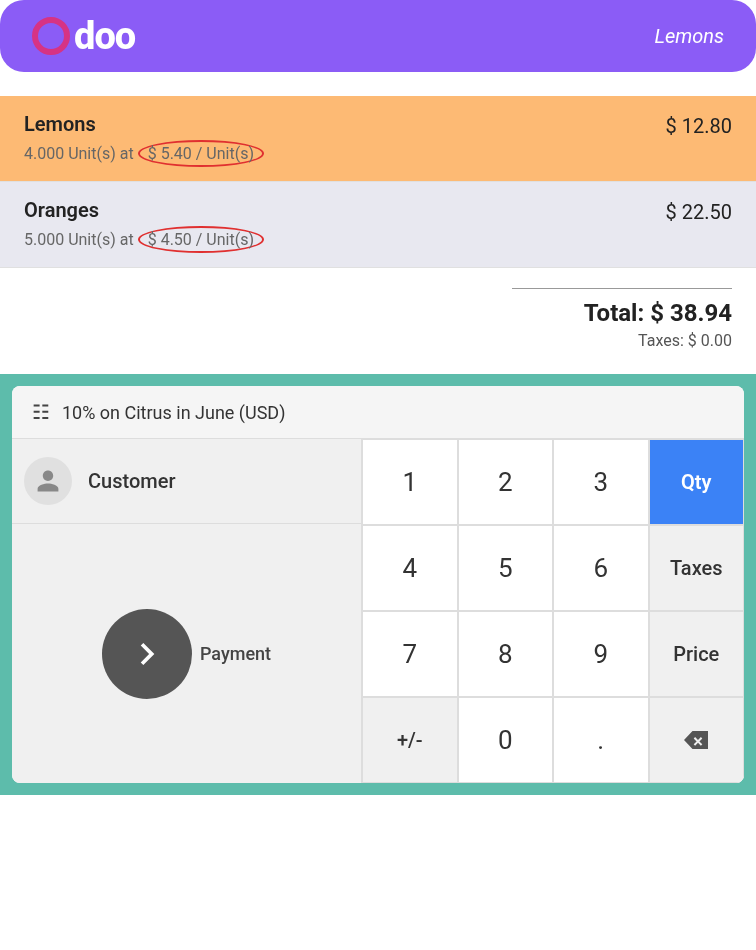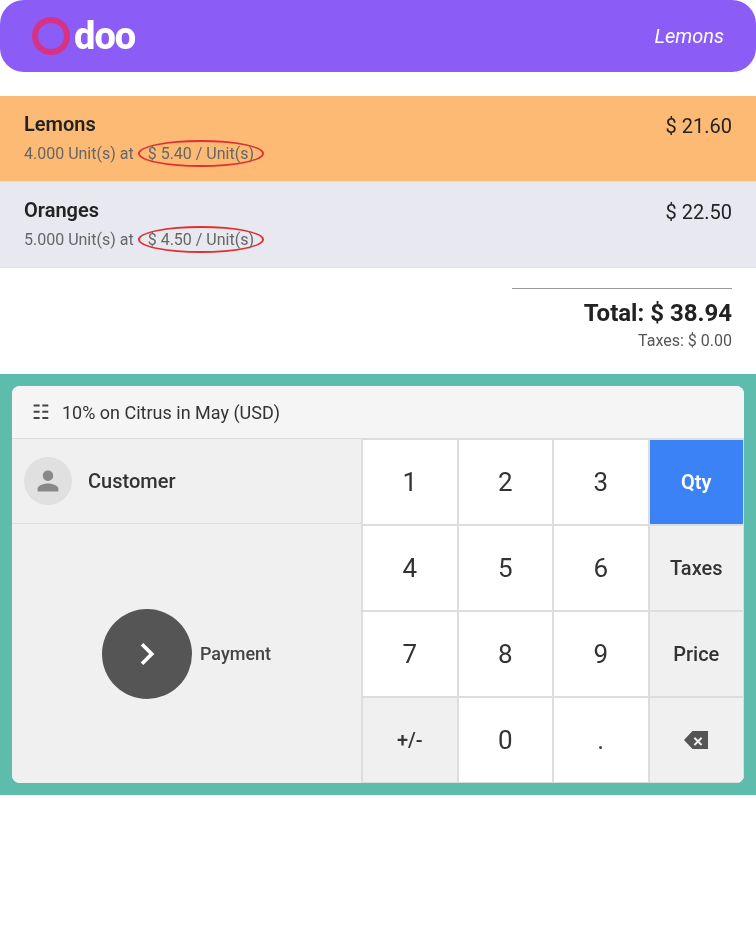--- a/index.html
+++ b/index.html
@@ -270,21 +270,21 @@
 
 <div class="order-section">
 
   <div class="order-line">
     <div class="order-line-left">
       <div class="order-line-name">Lemons</div>
       <div class="order-line-detail">
         4.000 Unit(s) at <span class="ellipse">$ 5.40 / Unit(s)</span>
       </div>
     </div>
-    <div class="order-line-price">$ 21.60</div>
+    <div class="order-line-price">$ 12.80</div>
   </div>
 
   <div class="order-line highlighted">
     <div class="order-line-left">
       <div class="order-line-name">Oranges</div>
       <div class="order-line-detail">
         5.000 Unit(s) at <span class="ellipse">$ 4.50 / Unit(s)</span>
       </div>
     </div>
     <div class="order-line-price">$ 22.50</div>
@@ -302,21 +302,21 @@
     <span>$ 0.00</span>
   </div>
 </div>
 
 <div class="pos-section">
   <div class="pos-inner">
 
     <div class="discount-banner arrow-wrap">
 
       <span class="discount-icon">☷</span>
-      <span class="discount-text">10% on Citrus in May (USD)</span>
+      <span class="discount-text">10% on Citrus in June (USD)</span>
     </div>
 
     <div class="numpad-area">
 
       <div class="left-panel">
 
         <div class="customer-row">
           <div class="customer-avatar">
             <svg viewBox="0 0 24 24" xmlns="http://www.w3.org/2000/svg">
               <path d="M12 12c2.7 0 4.8-2.1 4.8-4.8S14.7 2.4 12 2.4 7.2 4.5 7.2 7.2 9.3 12 12 12zm0 2.4c-3.2 0-9.6 1.6-9.6 4.8v2.4h19.2v-2.4c0-3.2-6.4-4.8-9.6-4.8z"></path>

